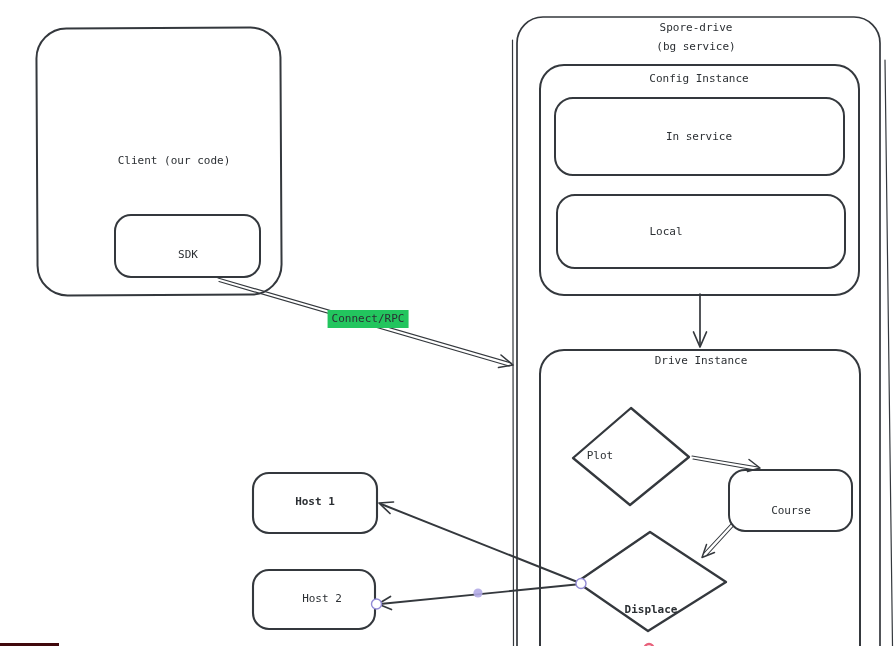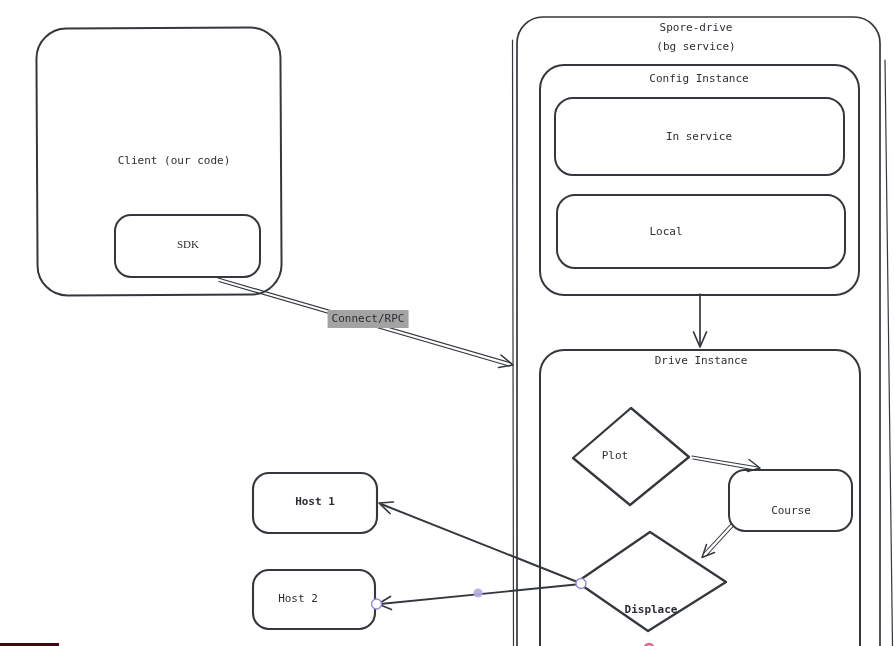--- a/index.html
+++ b/index.html
@@ -16,21 +16,21 @@
   .lbl {
     position: absolute;
     transform: translate(-50%, -50%);
     font-size: 11px;
     line-height: 16px;
     white-space: nowrap;
     color: #2b2f33;
     text-align: center;
   }
   .lbl.two-line { line-height: 19px; }
-  .lbl.on-edge { background: #a3a3a3; padding: 1px 4px; text-align: right; }
+  .lbl.on-edge { background: #22c55e; padding: 1px 4px; text-align: right; }
 </style>
 </head>
 <body>
 
 <div class="canvas">
 
   <svg width="894" height="646" viewBox="0 0 894 646" fill="none" stroke="#34383d" stroke-width="1.8" stroke-linecap="round" stroke-linejoin="round">
 
     <rect x="37" y="28" width="244" height="267" rx="30" stroke-width="2" transform="rotate(-0.3 159 161)"></rect>
 
@@ -92,40 +92,40 @@
     <circle cx="376.5" cy="604" r="5" fill="#ffffff" stroke="#938bd6" stroke-width="1.4"></circle>
     <circle cx="478" cy="593" r="4.6" fill="#b3abe6" stroke="none" opacity="0.9"></circle>
 
     <circle cx="649" cy="648.5" r="4.5" fill="#ffffff" stroke="#e8607a" stroke-width="2.4"></circle>
 
     <rect x="0" y="643" width="59" height="3.4" fill="#40080c" stroke="none"></rect>
   </svg>
 
   <div class="lbl" style="left:158px; top:161px;margin-left:16px;">Client (our code)</div>
 
-  <div class="lbl" style="left:188px; top:244px;font-family:Liberation Serif, serif;">SDK</div>
+  <div class="lbl" style="left:188px; top:255px;">SDK</div>
 
   <div class="lbl two-line" style="left:696px; top:37px;">
     <div>Spore-drive</div>
     <div>(bg service)</div>
   </div>
 
   <div class="lbl" style="left:699px; top:79px;">Config Instance</div>
 
   <div class="lbl" style="left:699px; top:137px;">In service</div>
 
   <div class="lbl" style="left:666px; top:232px;">Local</div>
 
   <div class="lbl" style="left:701px; top:361px;">Drive Instance</div>
 
-  <div class="lbl" style="left:615px; top:456px;">Plot</div>
+  <div class="lbl" style="left:600px; top:456px;">Plot</div>
 
   <div class="lbl" style="left:791px; top:511px;">Course</div>
 
   <div class="lbl" style="left:651px; top:610px;font-weight:bold;">Displace</div>
 
   <div class="lbl" style="left:315px; top:502px;font-weight:bold;">Host 1</div>
 
-  <div class="lbl" style="left:298px; top:599px;text-align:right;">Host 2</div>
+  <div class="lbl" style="left:322px; top:599px;text-align:right;">Host 2</div>
 
   <div class="lbl on-edge" style="left:368px; top:319px;">Connect/RPC</div>
 
 </div>
 
 </body></html>

